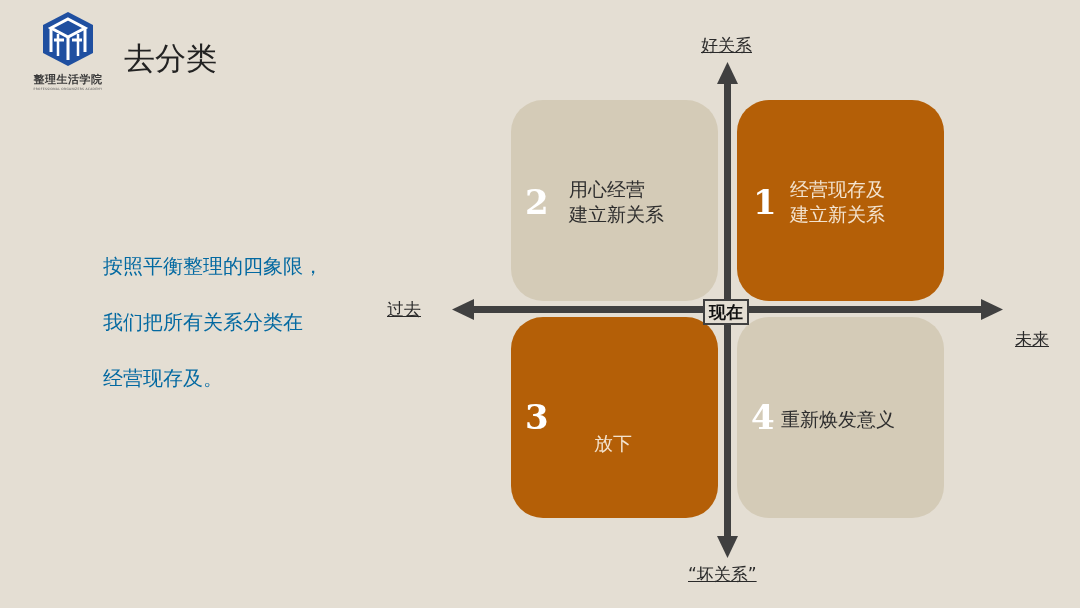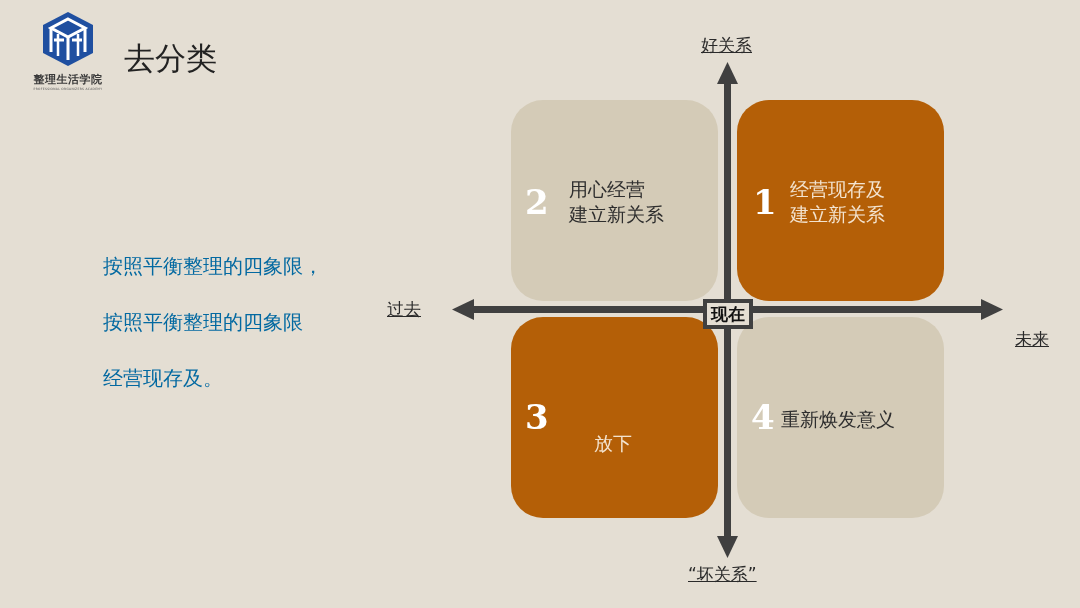--- a/index.html
+++ b/index.html
@@ -24,21 +24,21 @@
   .quad.light { background:#d4cbb7; }
   .quad.dark { background:#b45f07; }
   .qnum { position:absolute; font-family:"DejaVu Serif", "Liberation Serif", serif;
     font-weight:bold; font-size:34px; color:#ffffff; }
   .qtext { position:absolute; font-size:19px; line-height:25px; white-space:nowrap; }
   .quad.light .qtext { color:#2e2e2e; }
   .quad.dark .qtext { color:#f3e3cf; }
 
   .axis-label { position:absolute; font-size:17px; color:#2a2a2a; white-space:nowrap;text-decoration:underline; }
   .now-label { position:absolute; left:703px; top:299px; padding:0 4px; height:22px; line-height:22px;
-    background:#e4ded3; border:4px solid #404040; font-size:17px; font-weight:bold; color:#111; }
+    background:#e4ded3; border:2px solid #404040; font-size:17px; font-weight:bold; color:#111; }
   svg.axes { position:absolute; left:0; top:0; }
 </style>
 </head>
 <body>
 
 <div class="logo">
   <svg width="56" height="58" viewBox="0 0 56 58">
     <polygon points="28,2 53,15 53,43 28,56 3,43 3,15" fill="#1f4fa0"></polygon>
     <polygon points="28,9 45,18 28,27 11,18" fill="none" stroke="#ffffff" stroke-width="3"></polygon>
     <path d="M11,18 L11,42 M28,27 L28,50 M45,18 L45,42" stroke="#ffffff" stroke-width="3" fill="none"></path>
@@ -46,21 +46,21 @@
     <path d="M18,24 L18,46 M38,24 L38,46" stroke="#ffffff" stroke-width="2.5"></path>
   </svg>
   <div class="logo-cn">整理生活学院</div>
   <div class="logo-en">PROFESSIONAL ORGANIZERS ACADEMY</div>
 </div>
 
 <div class="page-title">去分类</div>
 
 <div class="desc">
   <div>按照平衡整理的四象限，</div>
-  <div>按照平衡整理的四象限</div>
+  <div>我们把所有关系分类在</div>
   <div>经营现存及。</div>
 </div>
 
 <div class="quad light" style="left:511px; top:100px;">
   <div class="qnum" style="left:14px; top:82px;">2</div>
   <div class="qtext" style="left:58px; top:77px;">
     <div>用心经营</div>
     <div>建立新关系</div>
   </div>
 </div>

